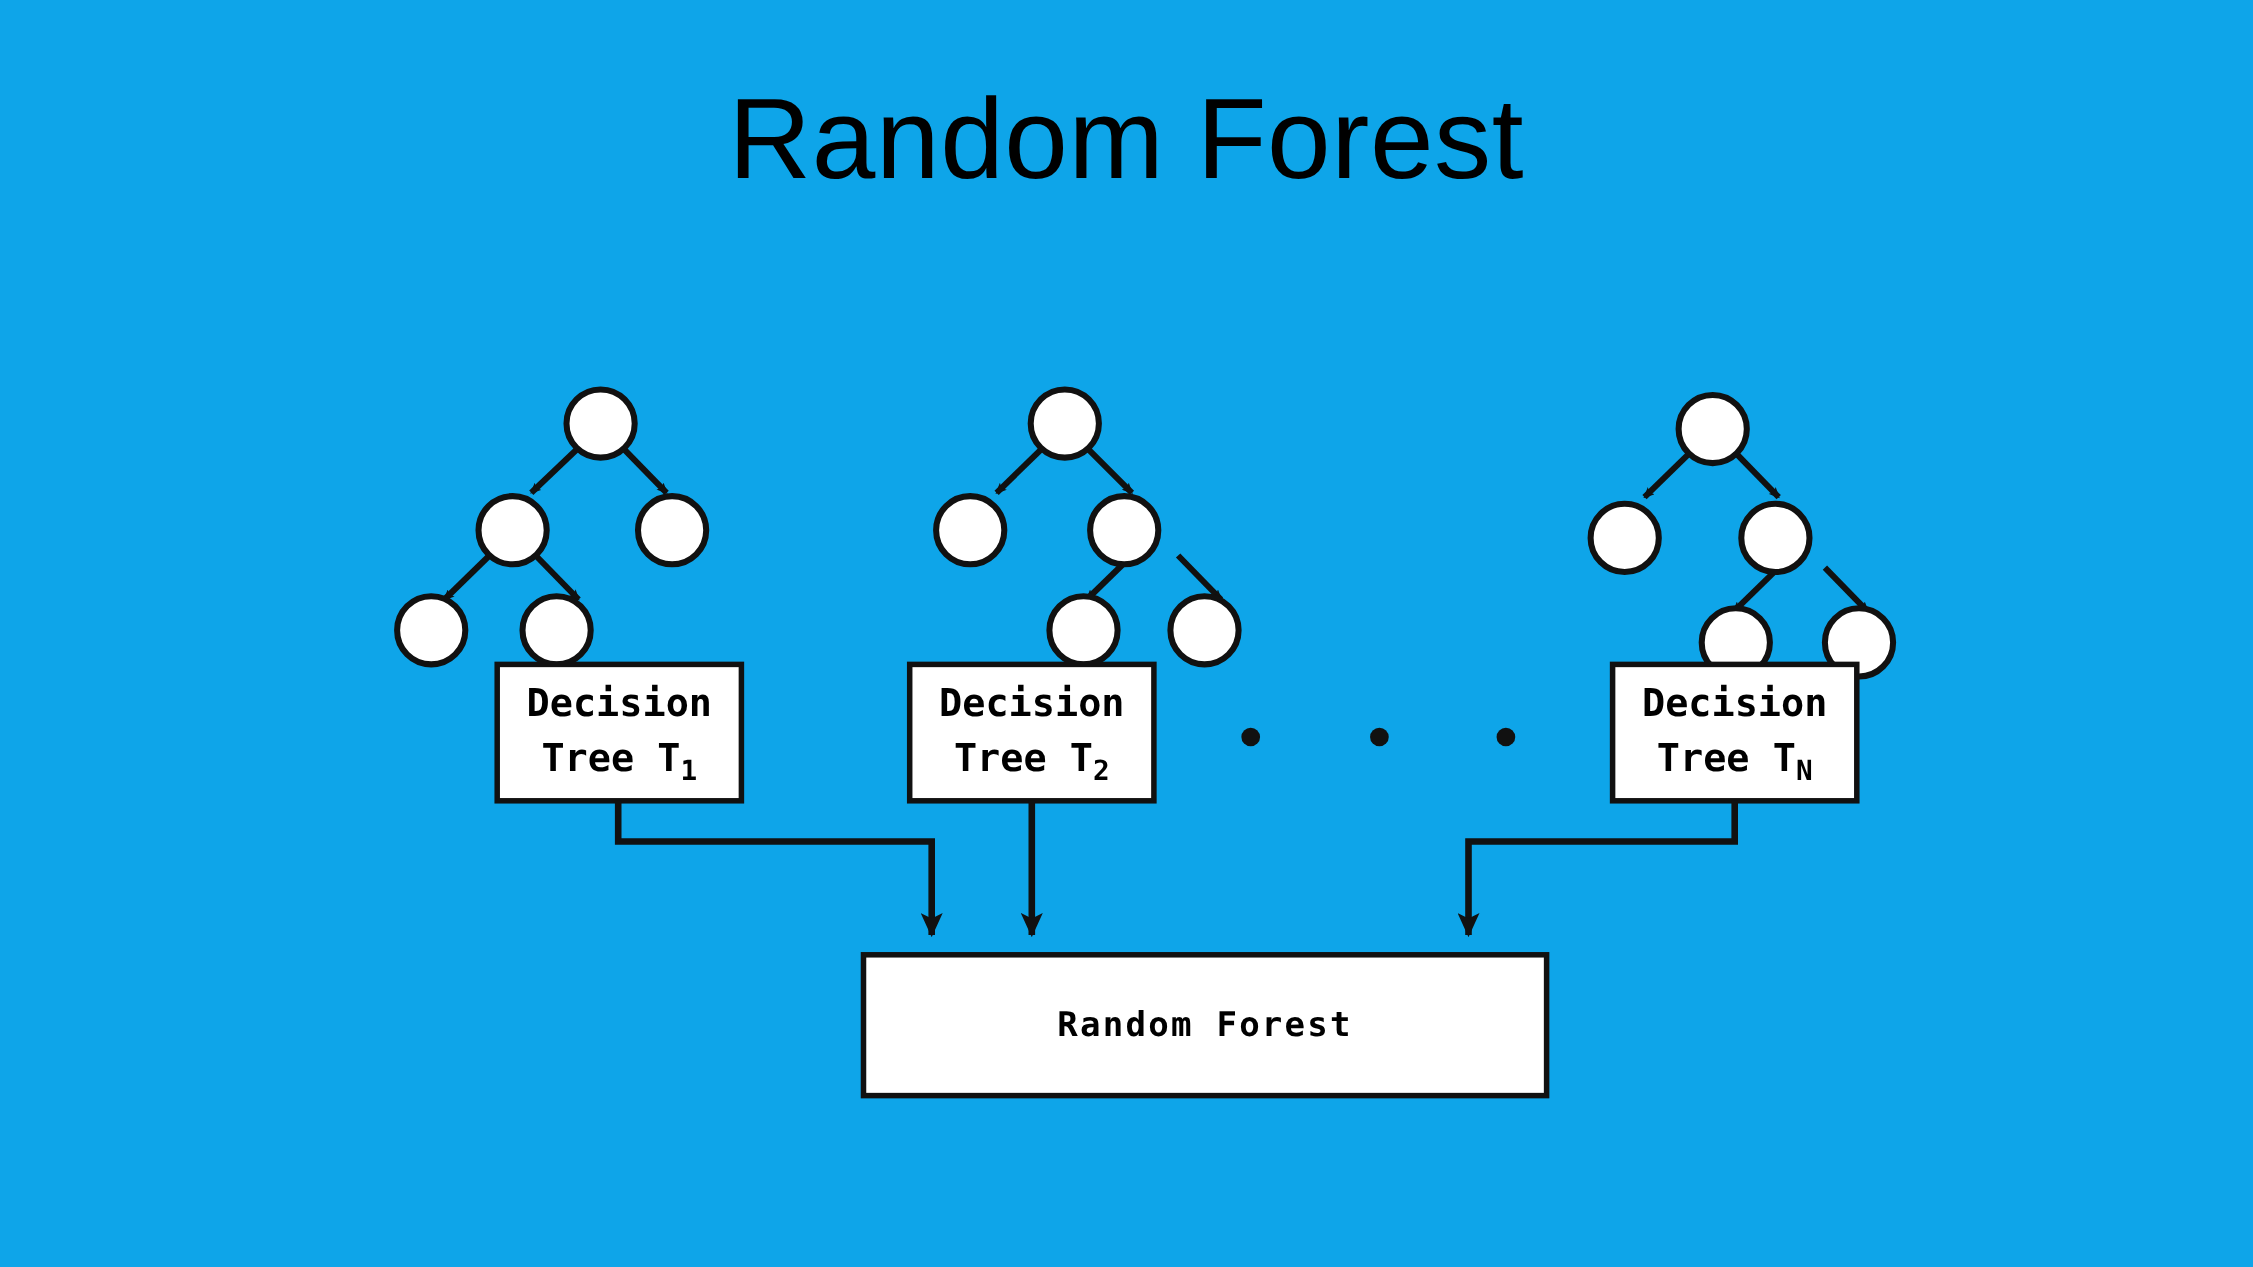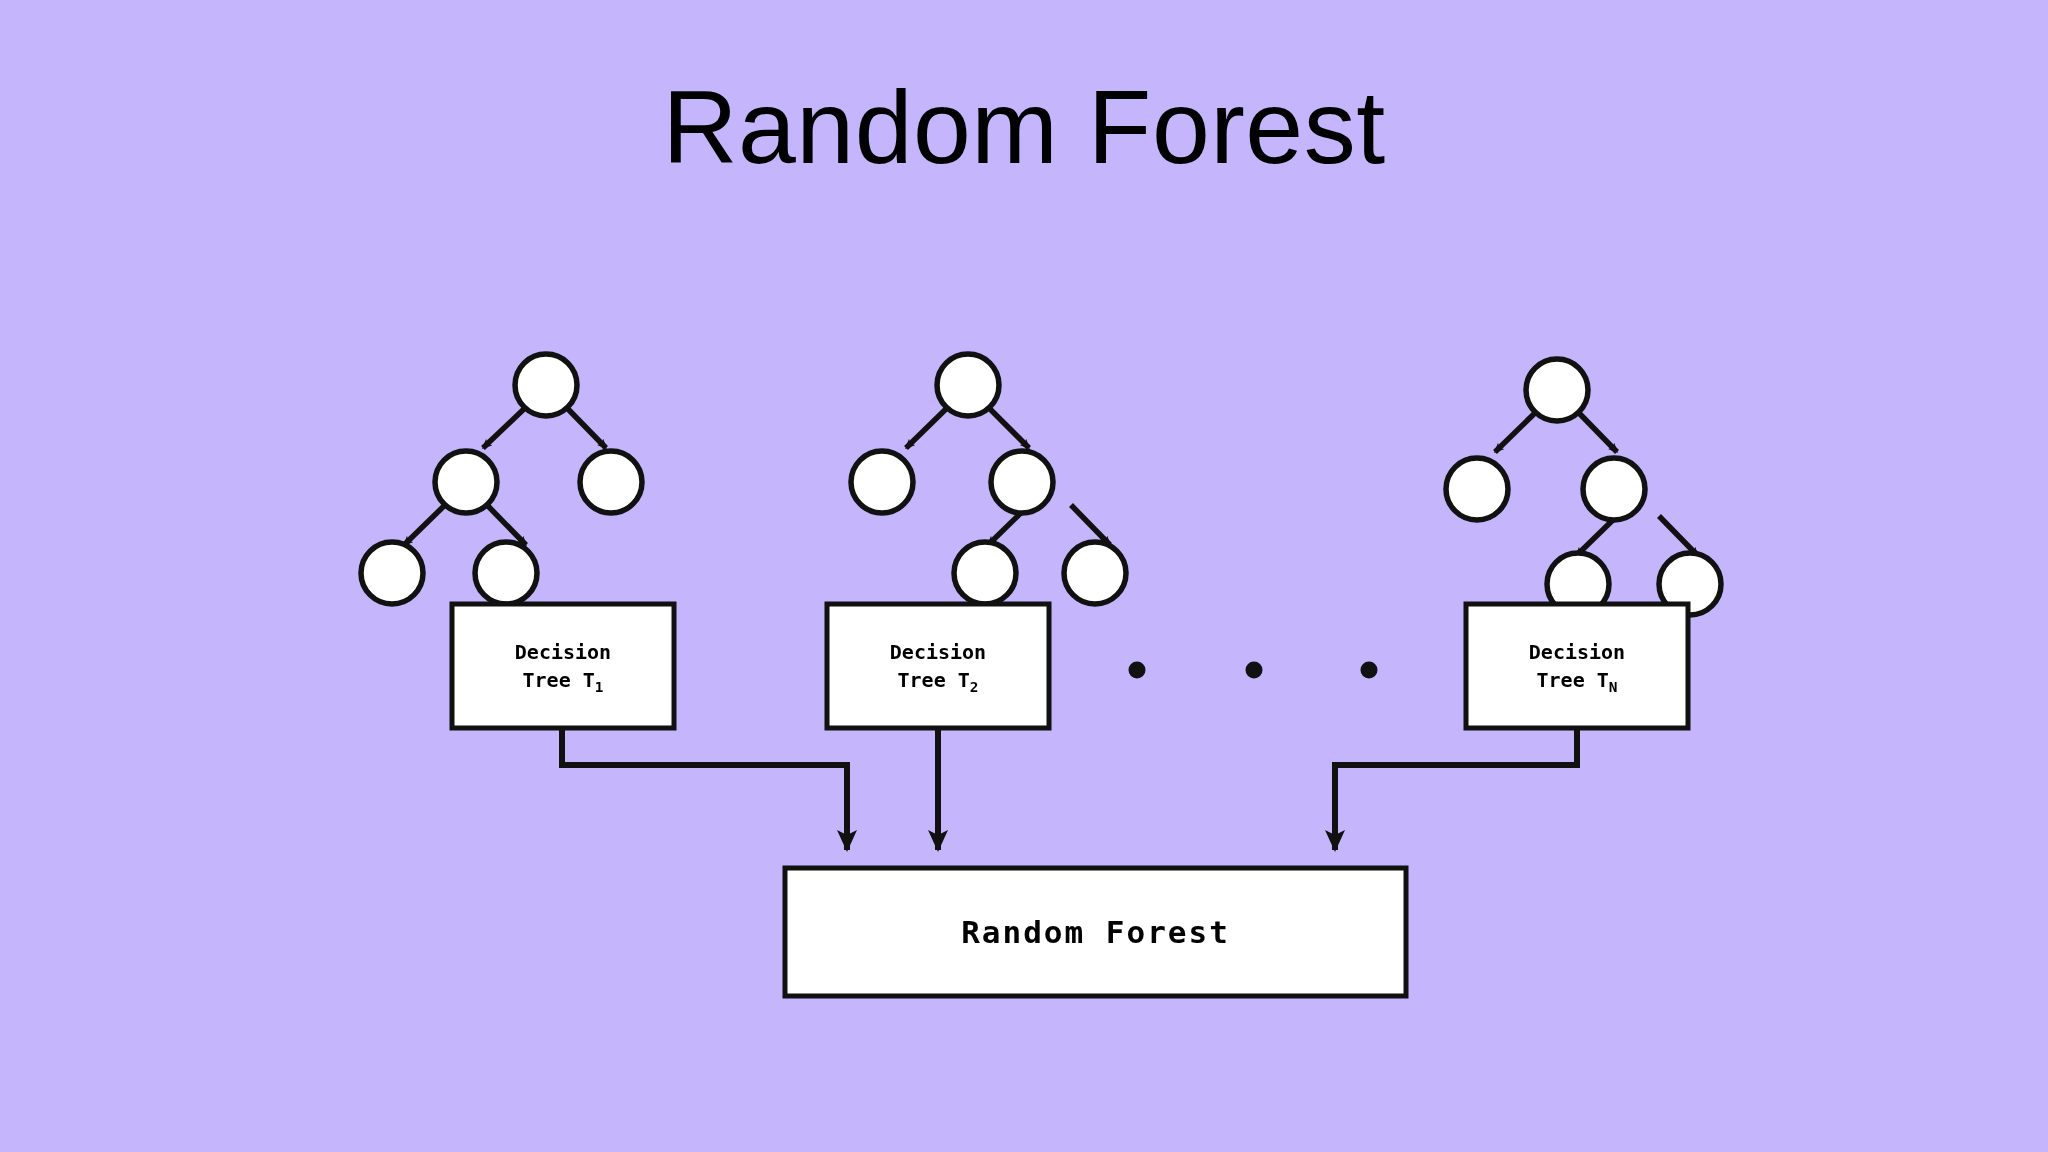--- a/index.html
+++ b/index.html
@@ -11,21 +11,21 @@
   body {
     width: 2048px;
     height: 1152px;
     overflow: hidden;
     font-family: "Liberation Sans", sans-serif;
   }
   #slide {
     position: relative;
     width: 2048px;
     height: 1152px;
-    background: #c4b5fd;
+    background: #0ea5e9;
   }
   #slide-title {
     position: absolute;
     top: 70px;
     left: 0;
     width: 2048px;
     text-align: center;
     font-family: "Liberation Sans", sans-serif;
     font-weight: 300;
     font-size: 104px;
@@ -47,21 +47,21 @@
     flex-direction: column;
     align-items: center;
     justify-content: center;
     font-family: "DejaVu Sans Mono", monospace;
     font-weight: 700;
     color: #000000;
     pointer-events: none;
     text-align: center;
   }
   .tree-box-label {
-    font-size: 20px;
+    font-size: 35px;
     line-height: 1.42;
   }
   .tree-box-label .line2 {
     white-space: nowrap;
   }
   .rf-box-label {
     font-size: 31px;
     letter-spacing: 2px;
   }
   sub {

